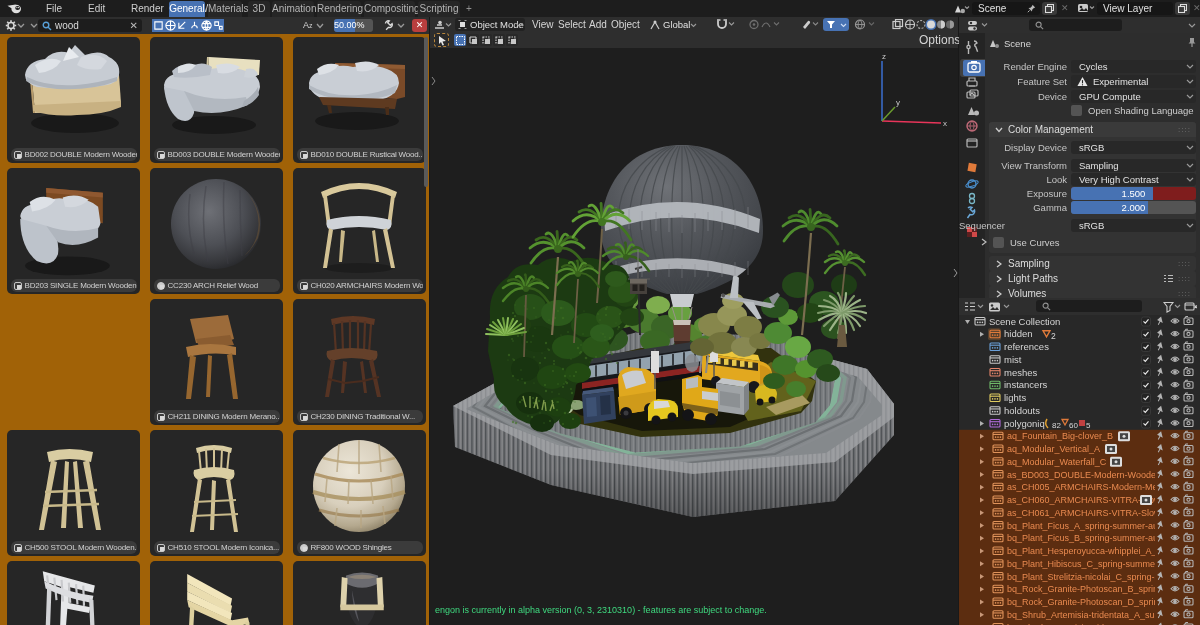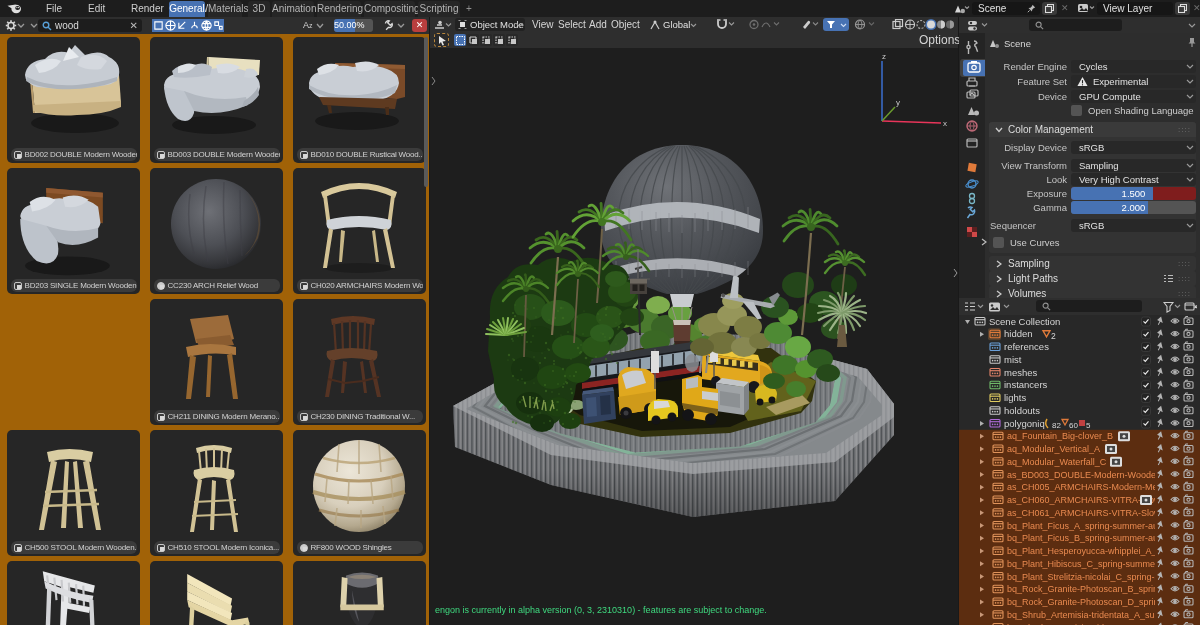--- a/index.html
+++ b/index.html
@@ -1088,21 +1088,21 @@
       <span class="prow" style="left:0;top:170px;width:108px;text-align:right">Exposure</span>
       <div class="pwidget" style="left:112px;top:170px;width:125px;overflow:hidden;background:#7f1d1d">
         <div style="position:absolute;left:0;top:0;width:82px;height:13px;background:#4772b3"></div>
         <div style="position:absolute;left:0;top:0;width:125px;text-align:center;color:#fff">1.500</div>
       </div>
       <span class="prow" style="left:0;top:184px;width:108px;text-align:right">Gamma</span>
       <div class="pwidget" style="left:112px;top:184px;width:125px;overflow:hidden;background:#545454">
         <div style="position:absolute;left:0;top:0;width:77px;height:13px;background:#4772b3"></div>
         <div style="position:absolute;left:0;top:0;width:125px;text-align:center;color:#fff">2.000</div>
       </div>
-      <span class="prow" style="left:0;top:202px;width:108px;text-align:center">Sequencer</span>
+      <span class="prow" style="left:0;top:202px;width:108px;text-align:left">Sequencer</span>
       <div class="pwidget" style="left:112px;top:202px;width:125px;padding-left:8px">sRGB</div>
       <svg class="abs" style="left:227px;top:206px" width="8" height="6" viewBox="0 0 8 6">
         <path d="M1 1 L4 4 L7 1" stroke="#999" stroke-width="1.2" fill="none"></path>
       </svg>
       <svg class="abs" style="left:22px;top:221px" width="6" height="8" viewBox="0 0 6 8">
         <path d="M1 1 L5 4 L1 7" stroke="#bbb" stroke-width="1.2" fill="none"></path>
       </svg>
       <div class="abs" style="left:34px;top:220px;width:11px;height:11px;background:#545454;border-radius:2px"></div>
       <span class="prow" style="left:51px;top:219px;color:#cdcdcd">Use Curves</span>
       <div class="panelhead" style="left:30px;top:239px;width:207px;background:#333333;border-radius:3px"><svg style="position:absolute;left:7px;top:4px" width="6" height="8" viewBox="0 0 6 8">

